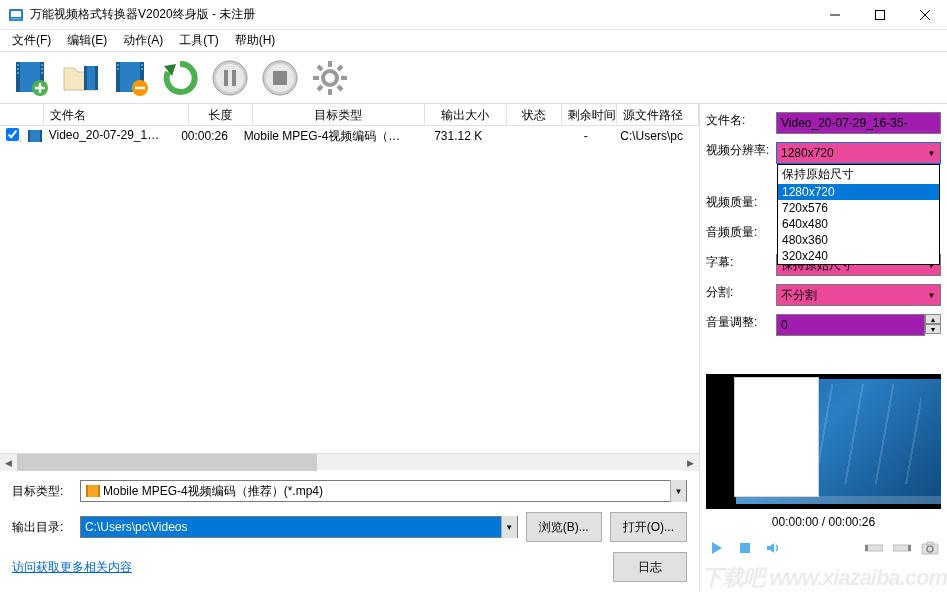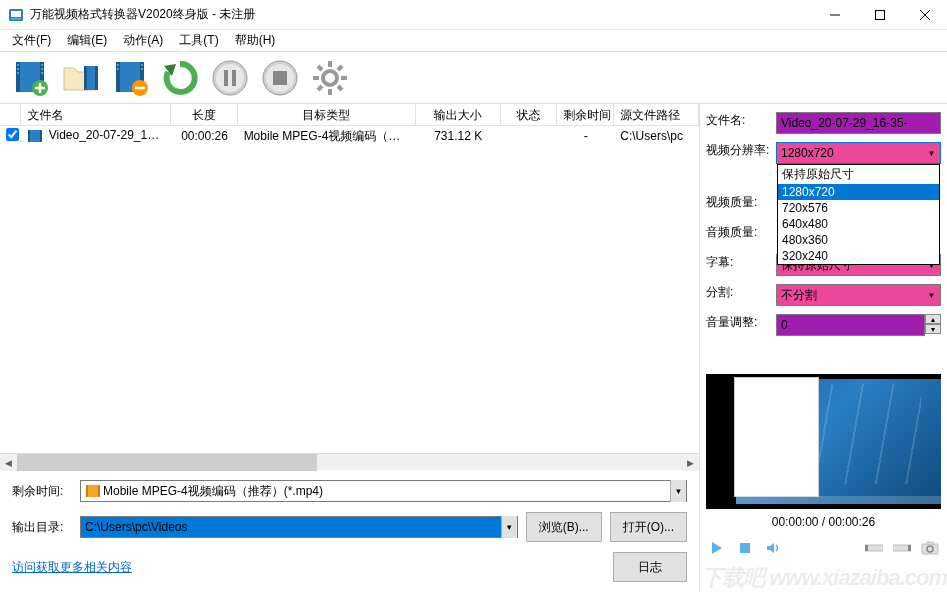--- a/index.html
+++ b/index.html
@@ -10,21 +10,21 @@
 .titlebar .win-btns { display: flex; }
 .titlebar .win-btn { width: 45px; height: 30px; display: flex; align-items: center; justify-content: center; }
 .menubar { height: 22px; display: flex; align-items: center; padding: 0 4px; border-bottom: 1px solid #ddd; }
 .menubar .menu-item { padding: 2px 8px; cursor: default; }
 .toolbar { height: 52px; display: flex; align-items: center; gap: 6px; padding: 4px 8px; border-bottom: 1px solid #ddd; }
 .toolbar .tool-btn { width: 44px; height: 44px; display: flex; align-items: center; justify-content: center; }
 .main { display: flex; height: 488px; }
 .left-panel { width: 700px; display: flex; flex-direction: column; border-right: 1px solid #ddd; }
 .right-panel { flex: 1; padding: 8px 6px; display: flex; flex-direction: column; }
 .table-container { flex: 1; overflow: hidden; position: relative; }
-.table-header { display: flex; background: #fff; border-bottom: 1px solid #e1e1e1; height: 22px; }
+.table-header { display: flex; background: #fff; border-bottom: 1px solid #e1e1e1; height: 22px; padding-left: 23px; }
 .th { border-right: 1px solid #e1e1e1; padding: 3px 6px; font-size: 12px; background: #fff; white-space: nowrap; overflow: hidden; }
 .table-body { background: #fff; }
 .table-row { display: flex; height: 20px; align-items: center; }
 .td { padding: 2px 6px; white-space: nowrap; overflow: hidden; text-overflow: ellipsis; }
 .col-check { width: 22px; text-align: center; }
 .col-name { width: 160px; }
 .col-len { width: 70px; text-align: center; }
 .col-target { width: 190px; text-align: center; }
 .col-size { width: 90px; text-align: center; }
 .col-status { width: 60px; text-align: center; }
@@ -35,21 +35,21 @@
 .hscroll .arrow { position: absolute; top: 0; width: 17px; height: 17px; background: #f0f0f0; display: flex; align-items: center; justify-content: center; font-size: 9px; color: #606060; }
 .hscroll .arrow.left { left: 0; }
 .hscroll .arrow.right { right: 0; }
 .bottom-controls { padding: 10px 12px 6px 12px; }
 .control-row { display: flex; align-items: center; margin-bottom: 10px; gap: 8px; }
 .control-row .label { width: 60px; }
 .combo { flex: 1; height: 22px; border: 1px solid #7a7a7a; background: #fff; display: flex; align-items: center; padding: 0 4px; position: relative; }
 .combo .combo-text { flex: 1; overflow: hidden; white-space: nowrap; }
 .combo .combo-arrow { width: 16px; text-align: center; border-left: 1px solid #adadad; background: #e1e1e1; margin: -1px -4px -1px 0; height: 22px; display: flex; align-items: center; justify-content: center; font-size: 8px; }
 .combo.selected { background: #0078d7; }
-.combo.selected .combo-text { color: #000000; }
+.combo.selected .combo-text { color: #fef9c3; }
 .btn { height: 30px; border: 1px solid #adadad; background: #e1e1e1; padding: 0 12px; font-size: 12px; cursor: default; }
 .link { color: #0066cc; text-decoration: underline; cursor: pointer; }
 .right-panel .prop-row { display: flex; align-items: flex-start; margin-bottom: 8px; height: 22px; }
 .right-panel .prop-label { width: 70px; font-size: 12px; }
 .right-panel .prop-input { flex: 1; height: 22px; border: 1px solid #7a7a7a; padding: 0 4px; background: #a21caf; overflow: hidden; white-space: nowrap; font-size: 12px; display: flex; align-items: center; }
 .right-panel .prop-combo { flex: 1; height: 22px; border: 1px solid #7a7a7a; background: #ec4899; display: flex; align-items: center; position: relative; }
 .right-panel .prop-combo .text { flex: 1; padding: 0 4px; overflow: hidden; }
 .right-panel .prop-combo .arrow { width: 17px; height: 20px; display: flex; align-items: center; justify-content: center; font-size: 8px; }
 .dropdown { position: absolute; left: 0; top: 21px; right: 0; background: #fff; border: 1px solid #000; z-index: 10; }
 .dropdown .opt { padding: 1px 4px; font-size: 12px; white-space: nowrap; }
@@ -214,21 +214,21 @@
         </div>
       </div>
     </div>
     <div class="hscroll">
       <div class="arrow left">◀</div>
       <div class="thumb"></div>
       <div class="arrow right">▶</div>
     </div>
     <div class="bottom-controls">
       <div class="control-row">
-        <div class="label">剩余时间:</div>
+        <div class="label">目标类型:</div>
         <div class="combo" style="flex:1;">
           <svg class="icon-file" viewBox="0 0 16 16">
               <rect x="1" y="2" width="14" height="12" fill="#f5a623" rx="1"></rect>
               <rect x="1" y="2" width="2" height="12" fill="#c98010"></rect>
               <rect x="13" y="2" width="2" height="12" fill="#c98010"></rect>
             </svg>
           <div class="combo-text">Mobile MPEG-4视频编码（推荐）(*.mp4)</div>
           <div class="combo-arrow">▼</div>
         </div>
       </div>

